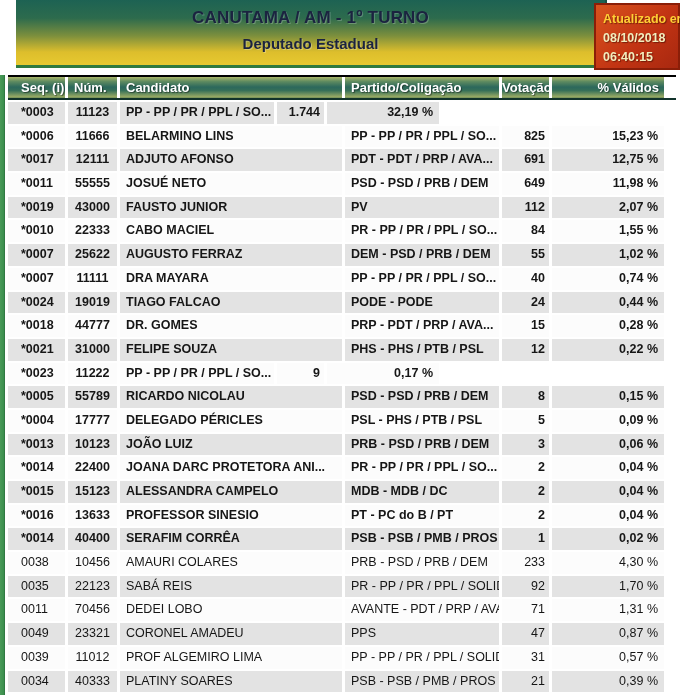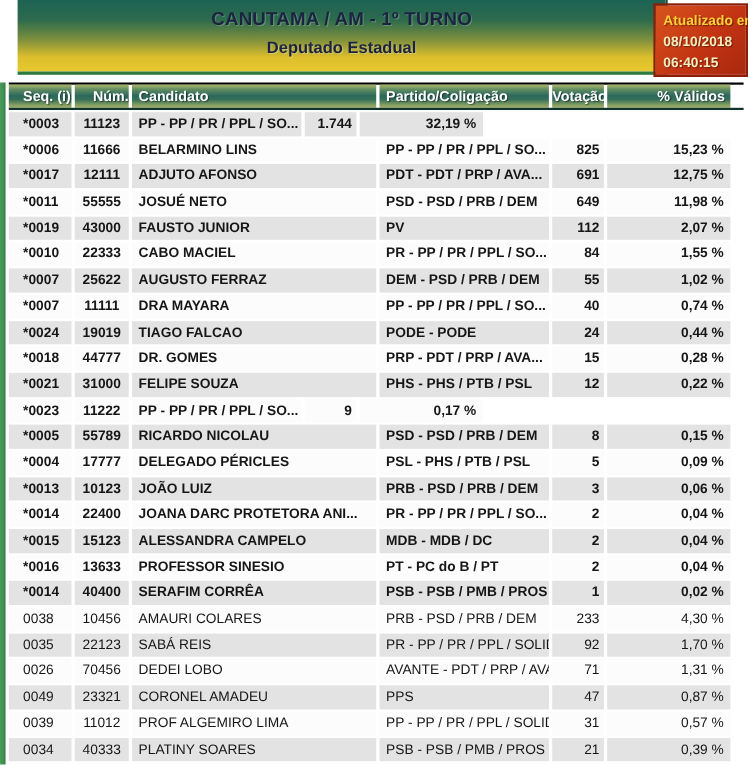--- a/index.html
+++ b/index.html
@@ -62,21 +62,21 @@
   .cell { white-space:nowrap; overflow:hidden; }
 
   .col-seq  { width:57px;  padding-left:13px; }
   .col-num  { width:49px;  text-align:center; }
   .col-cand { width:222px; padding-left:6px; }
   .col-part { width:154px; padding-left:6px; }
   .col-vot  { width:47px;  text-align:right; padding-right:4px; }
   .col-pct  { width:112px; text-align:right; padding-right:6px; }
 
   .hdr-cell.col-seq { padding-left:13px; }
-  .hdr-cell.col-num { text-align:right; padding-left:6px; }
+  .hdr-cell.col-num { text-align:left; padding-left:6px; }
   .hdr-cell.col-vot { text-align:right; padding-right:3px; }
   .hdr-cell.col-pct { text-align:right; padding-right:5px; }
 </style>
 </head>
 <body>
 
 <div class="banner">
   <div class="banner-title">CANUTAMA / AM - 1º TURNO</div>
   <div class="banner-subtitle">Deputado Estadual</div>
 </div>
@@ -259,21 +259,21 @@
   </div>
       <div class="row row-gray">
     <div class="cell col-seq">0035</div>
     <div class="cell col-num">22123</div>
     <div class="cell col-cand">SABÁ REIS</div>
     <div class="cell col-part">PR - PP / PR / PPL / SOLID...</div>
     <div class="cell col-vot">92</div>
     <div class="cell col-pct">1,70 %</div>
   </div>
       <div class="row row-white">
-    <div class="cell col-seq">0026</div>
+    <div class="cell col-seq">0011</div>
     <div class="cell col-num">70456</div>
     <div class="cell col-cand">DEDEI LOBO</div>
     <div class="cell col-part">AVANTE - PDT / PRP / AVA...</div>
     <div class="cell col-vot">71</div>
     <div class="cell col-pct">1,31 %</div>
   </div>
       <div class="row row-gray">
     <div class="cell col-seq">0049</div>
     <div class="cell col-num">23321</div>
     <div class="cell col-cand">CORONEL AMADEU</div>

